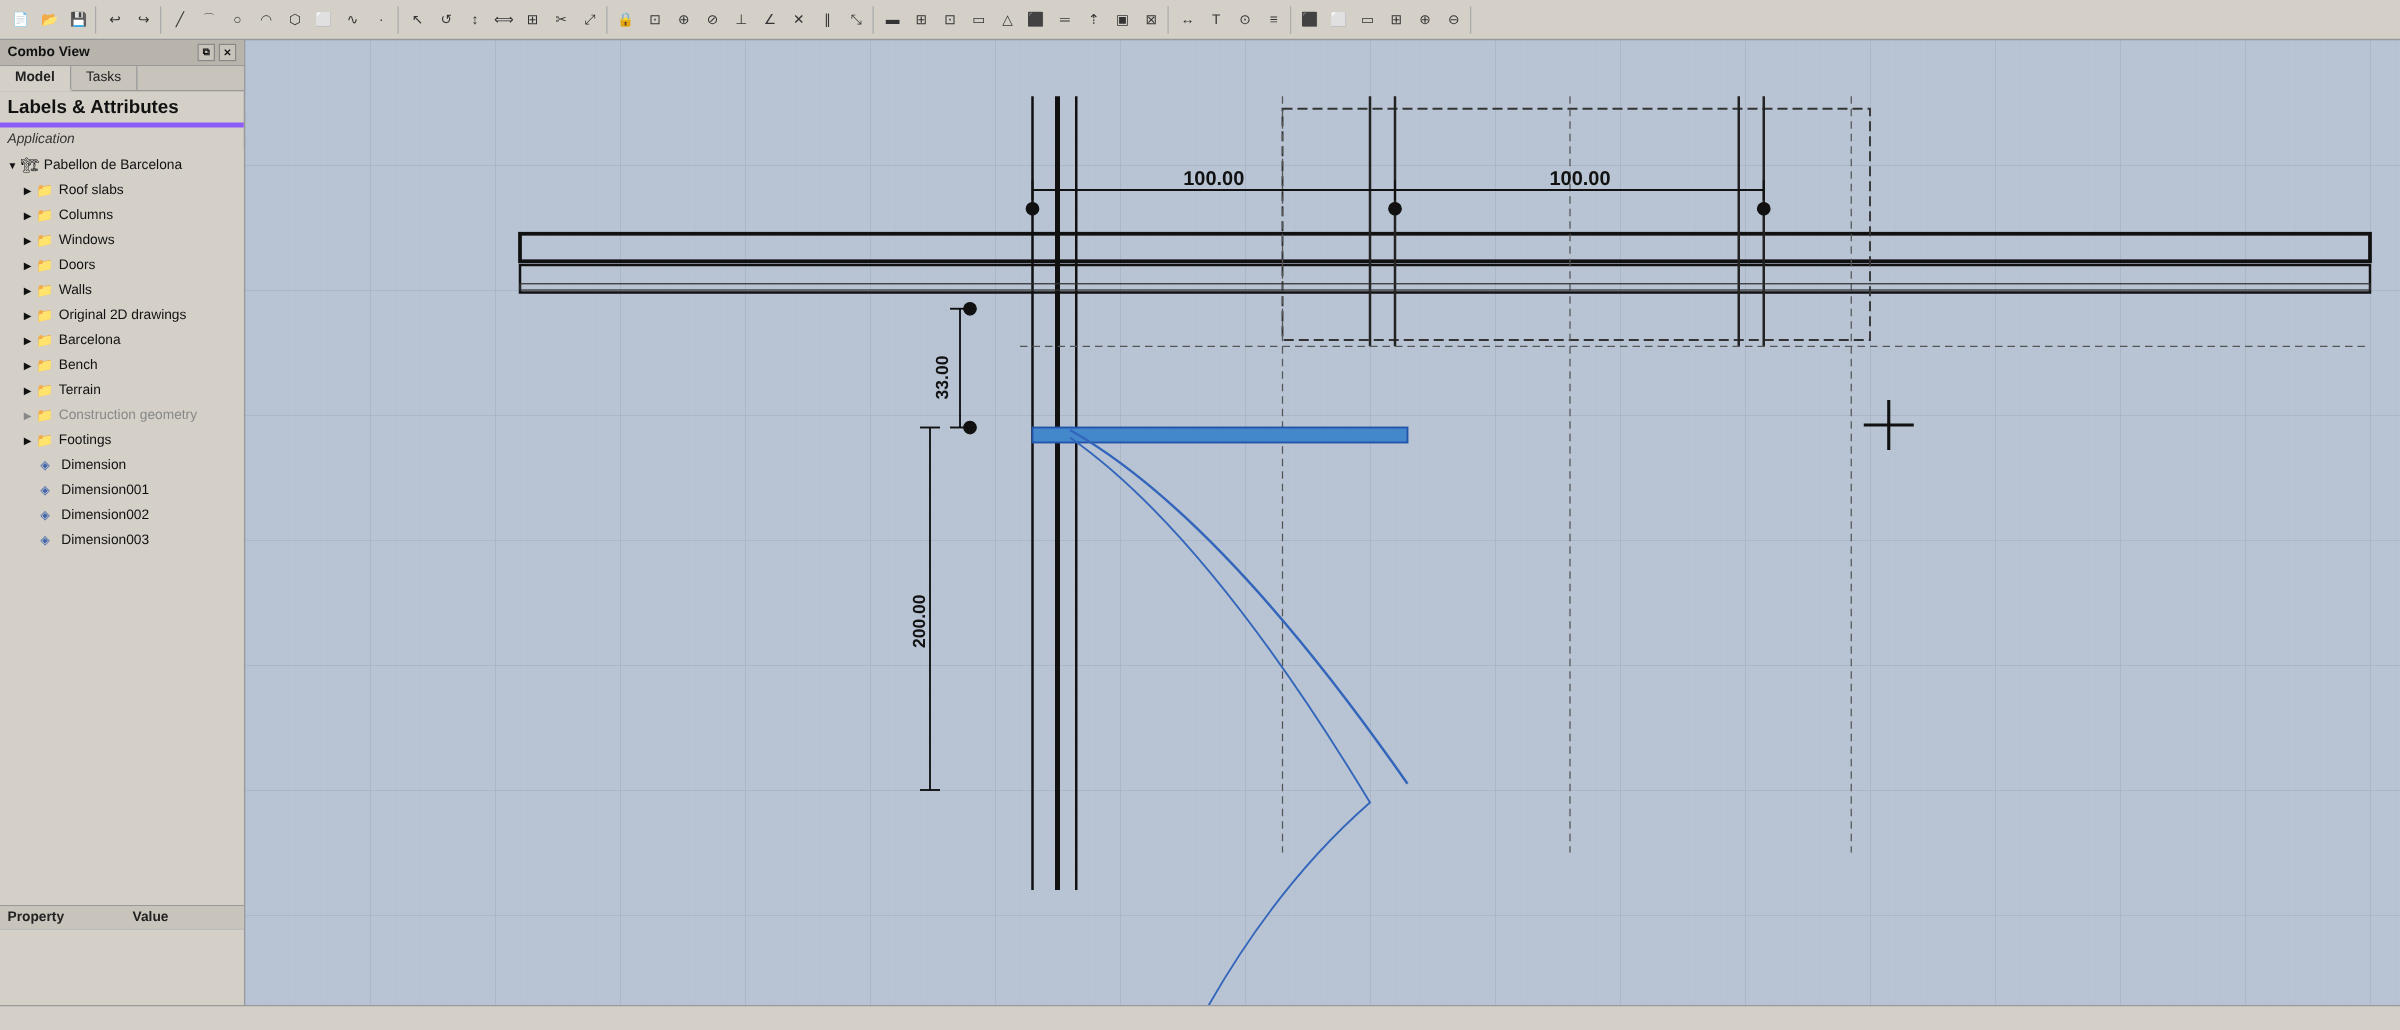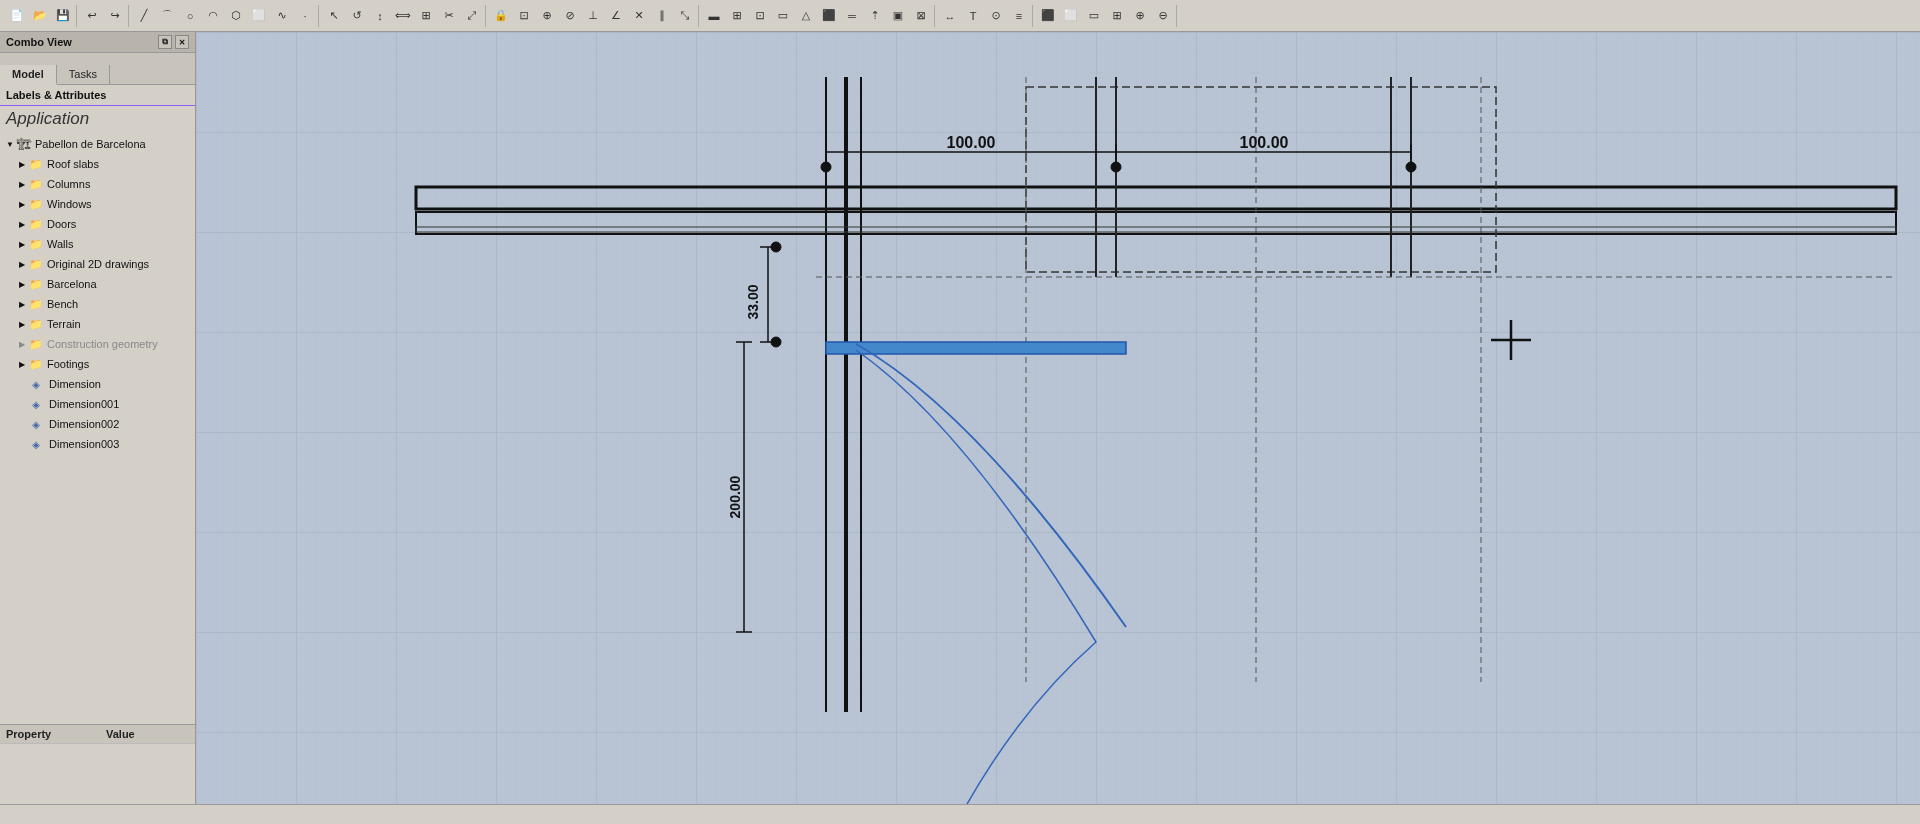--- a/index.html
+++ b/index.html
@@ -69,40 +69,39 @@
       display: flex;
       background: #c8c4bc;
       border-bottom: 1px solid #999;
     }
     .panel-tab {
       padding: 3px 12px;
       font-size: 11px;
       cursor: pointer;
       border-right: 1px solid #999;
       color: #222;
-      margin-top: 12px;
     }
     .panel-tab.active {
       background: #d4d0c8;
       font-weight: bold;
       border-bottom: 2px solid #d4d0c8;
       margin-bottom: -1px;
     }
 
     #labels-section {
       padding: 4px 6px;
-      font-size: 11px;
+      font-size: 15px;
       font-weight: bold;
       color: #111;
-      border-bottom: 1px solid #8b5cf6;
+      border-bottom: 4px solid #8b5cf6;
     }
 
     #application-label {
       padding: 3px 6px;
-      font-size: 17px;
+      font-size: 11px;
       color: #333;
       font-style: italic;
     }
 
     #tree-view {
       flex: 1;
       overflow-y: auto;
       padding: 2px 0;
       background: #d4d0c8;
     }

